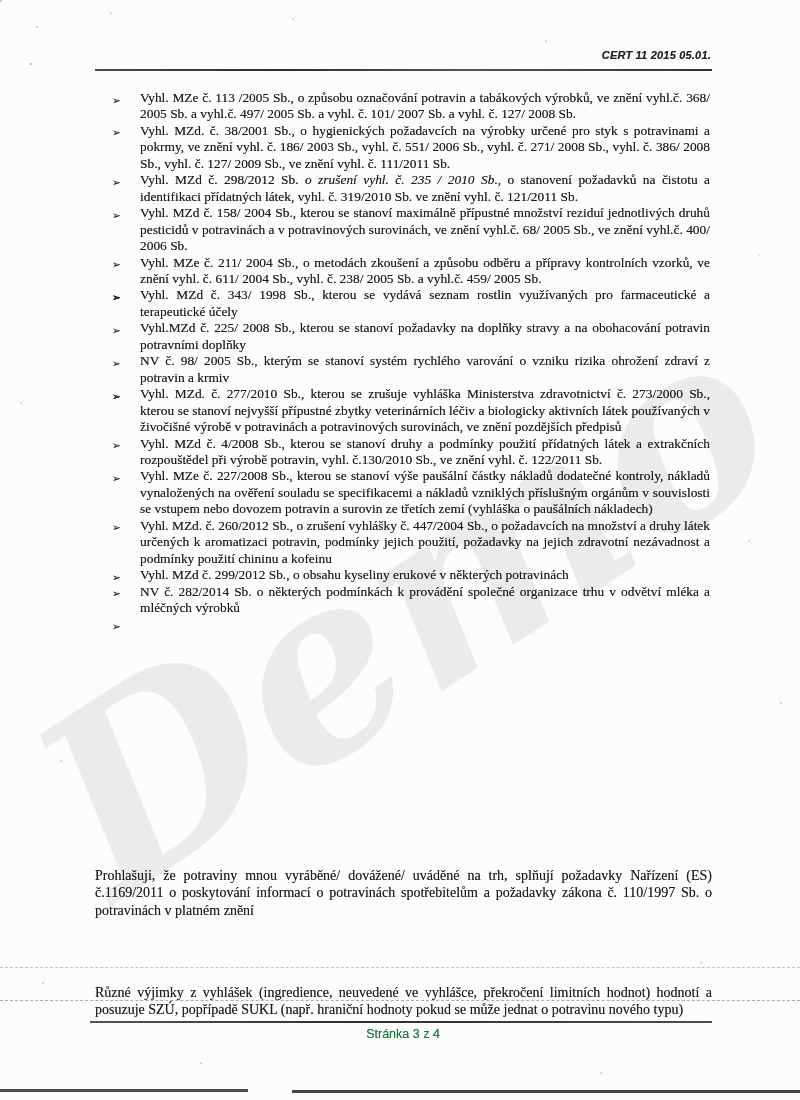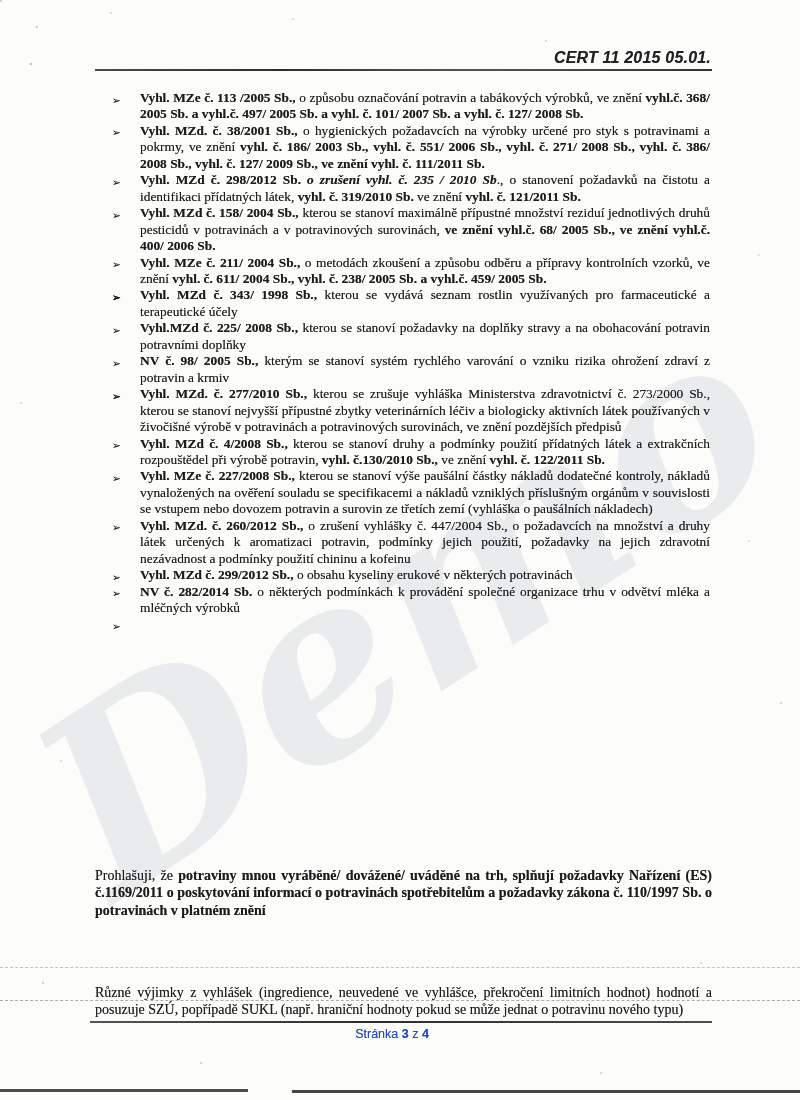--- a/index.html
+++ b/index.html
@@ -8,53 +8,53 @@
     background:#fcfcfa;overflow:hidden;
     font-family:"Liberation Serif",serif;color:#1c1c1c;
   }
   
   .page .ink{text-shadow:0 0 .35px rgba(20,20,20,.55);}
 
   
   .doc-code{
     position:absolute;top:49px;right:89px;
     font-family:"Liberation Sans",sans-serif;font-style:italic;font-weight:700;
-    font-size:16px;letter-spacing:.2px;color:#222;
+    font-size:11px;letter-spacing:.2px;color:#222;
   }
   .header-rule{position:absolute;top:69px;left:95px;width:617px;height:2px;
     background:linear-gradient(90deg,#4a4a4a,#2e2e2e 30%,#555 60%,#333);}
 
   
   .decree-list{
     position:absolute;top:90px;left:95px;width:615px;
     margin:0;padding:0;list-style:none;
     font-size:13.4px;line-height:16.45px;
   }
   .decree-item{position:relative;padding-left:45px;text-align:justify;hyphens:none;}
   .bullet{
     position:absolute;left:17px;top:1.5px;
     font-family:"DejaVu Sans",sans-serif;font-size:10.5px;color:#1c1c1c;
   }
-  .seg-b{font-weight:700;}
+  .seg-b{font-weight:400;}
   .seg-i{font-style:italic;margin-top:20px;}
 
   
   .para{
     position:absolute;left:95px;width:617px;
     font-size:14px;line-height:17.3px;text-align:justify;hyphens:none;
   }
   .para-declaration{top:853px;}
   .para-exceptions{top:970px;}
 
   
   .footer-rule{position:absolute;top:1021px;left:90px;width:622px;height:2px;
     background:linear-gradient(90deg,#555,#2d2d2d 45%,#4e4e4e);}
   .page-number{
     position:absolute;top:1027px;left:0;width:784px;text-align:center;
-    font-family:"Liberation Sans",sans-serif;font-size:12.5px;color:#1d4ed8;
+    font-family:"Liberation Sans",sans-serif;font-size:12.5px;color:#15803d;padding-left:11px;
   }
 
   
   .dash-artifact-1{position:absolute;top:967px;left:0;width:800px;border-top:1px dashed #b6b6ae;opacity:.8;}
   .dash-artifact-2{position:absolute;top:1000px;left:0;width:800px;border-top:1px dashed #a5a59d;opacity:.9;}
   .bottom-edge-left{position:absolute;top:1089px;left:0;width:248px;height:3px;background:#4c4c4c;}
   .bottom-edge-right{position:absolute;top:1090px;left:292px;width:508px;height:3px;background:#454545;}
 
   .watermark{
     position:absolute;top:440px;left:-60px;width:930px;height:340px;

